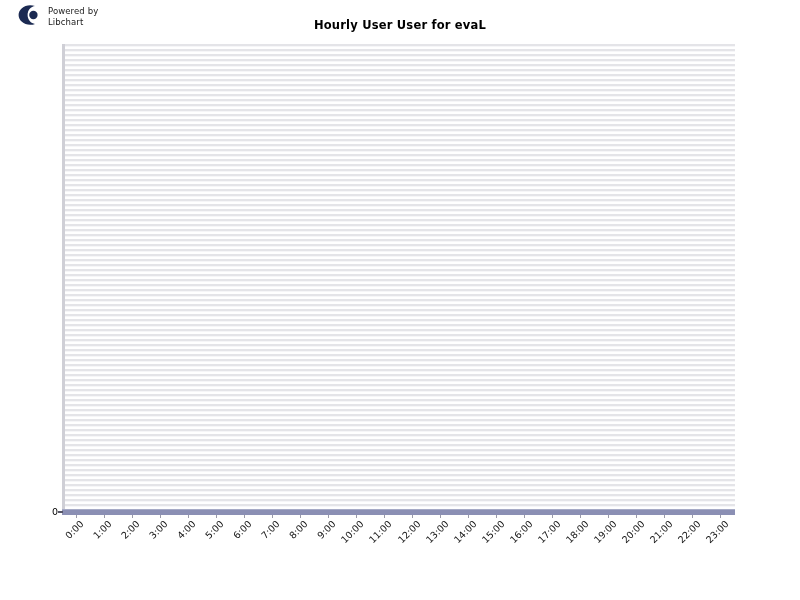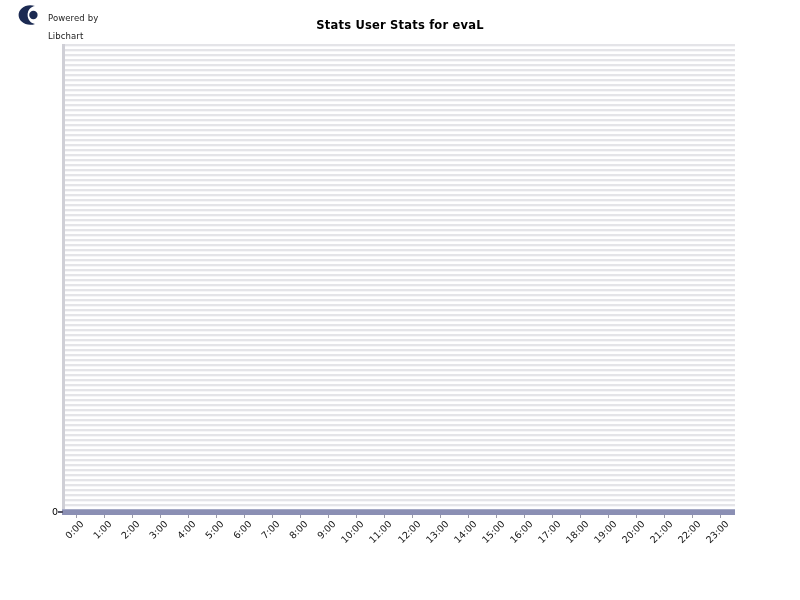--- a/index.html
+++ b/index.html
@@ -31,21 +31,21 @@
     display: block;
     flex: none;
   }
   #brand-text {
     font-size: 8.5px;
     line-height: 10.5px;
     color: #222222;
     padding-top: 2px;
     letter-spacing: 0.1px;
   }
-  #brand-text .line { display: block; white-space: nowrap; margin-top: 7px; }
+  #brand-text .line { display: block; white-space: nowrap; }
 
   
   #chart-title {
     position: absolute;
     left: 0;
     top: 18px;
     width: 800px;
     text-align: center;
     font-size: 11.5px;
     font-weight: bold;
@@ -166,21 +166,21 @@
   <svg id="brand-logo" viewBox="0 0 24 22">
     <path d="M14.2 1.2 C7.6 1.2 2.6 5.8 2.6 11.0 C2.6 16.2 7.6 20.8 14.2 20.8 C16.0 20.8 17.6 20.5 19.0 19.9 C15.0 19.5 11.6 15.7 11.6 11.0 C11.6 6.3 15.0 2.5 19.0 2.1 C17.6 1.5 16.0 1.2 14.2 1.2 Z" fill="#1b2a52"></path>
     <circle cx="17.4" cy="11.0" r="4.2" fill="#1b2a52"></circle>
   </svg>
   <div id="brand-text">
     <span class="line">Powered by</span>
     <span class="line">Libchart</span>
   </div>
 </div>
 
-<div id="chart-title">Stats User Stats for evaL</div>
+<div id="chart-title">Hourly User User for evaL</div>
 
 <div id="plot-wrap">
   <div id="plot-area"></div>
   <div id="y-axis-line"></div>
 </div>
 
 <div id="baseline-band"></div>
 <div id="baseline-highlight"></div>
 
 <div id="y-label-zero">0</div>

